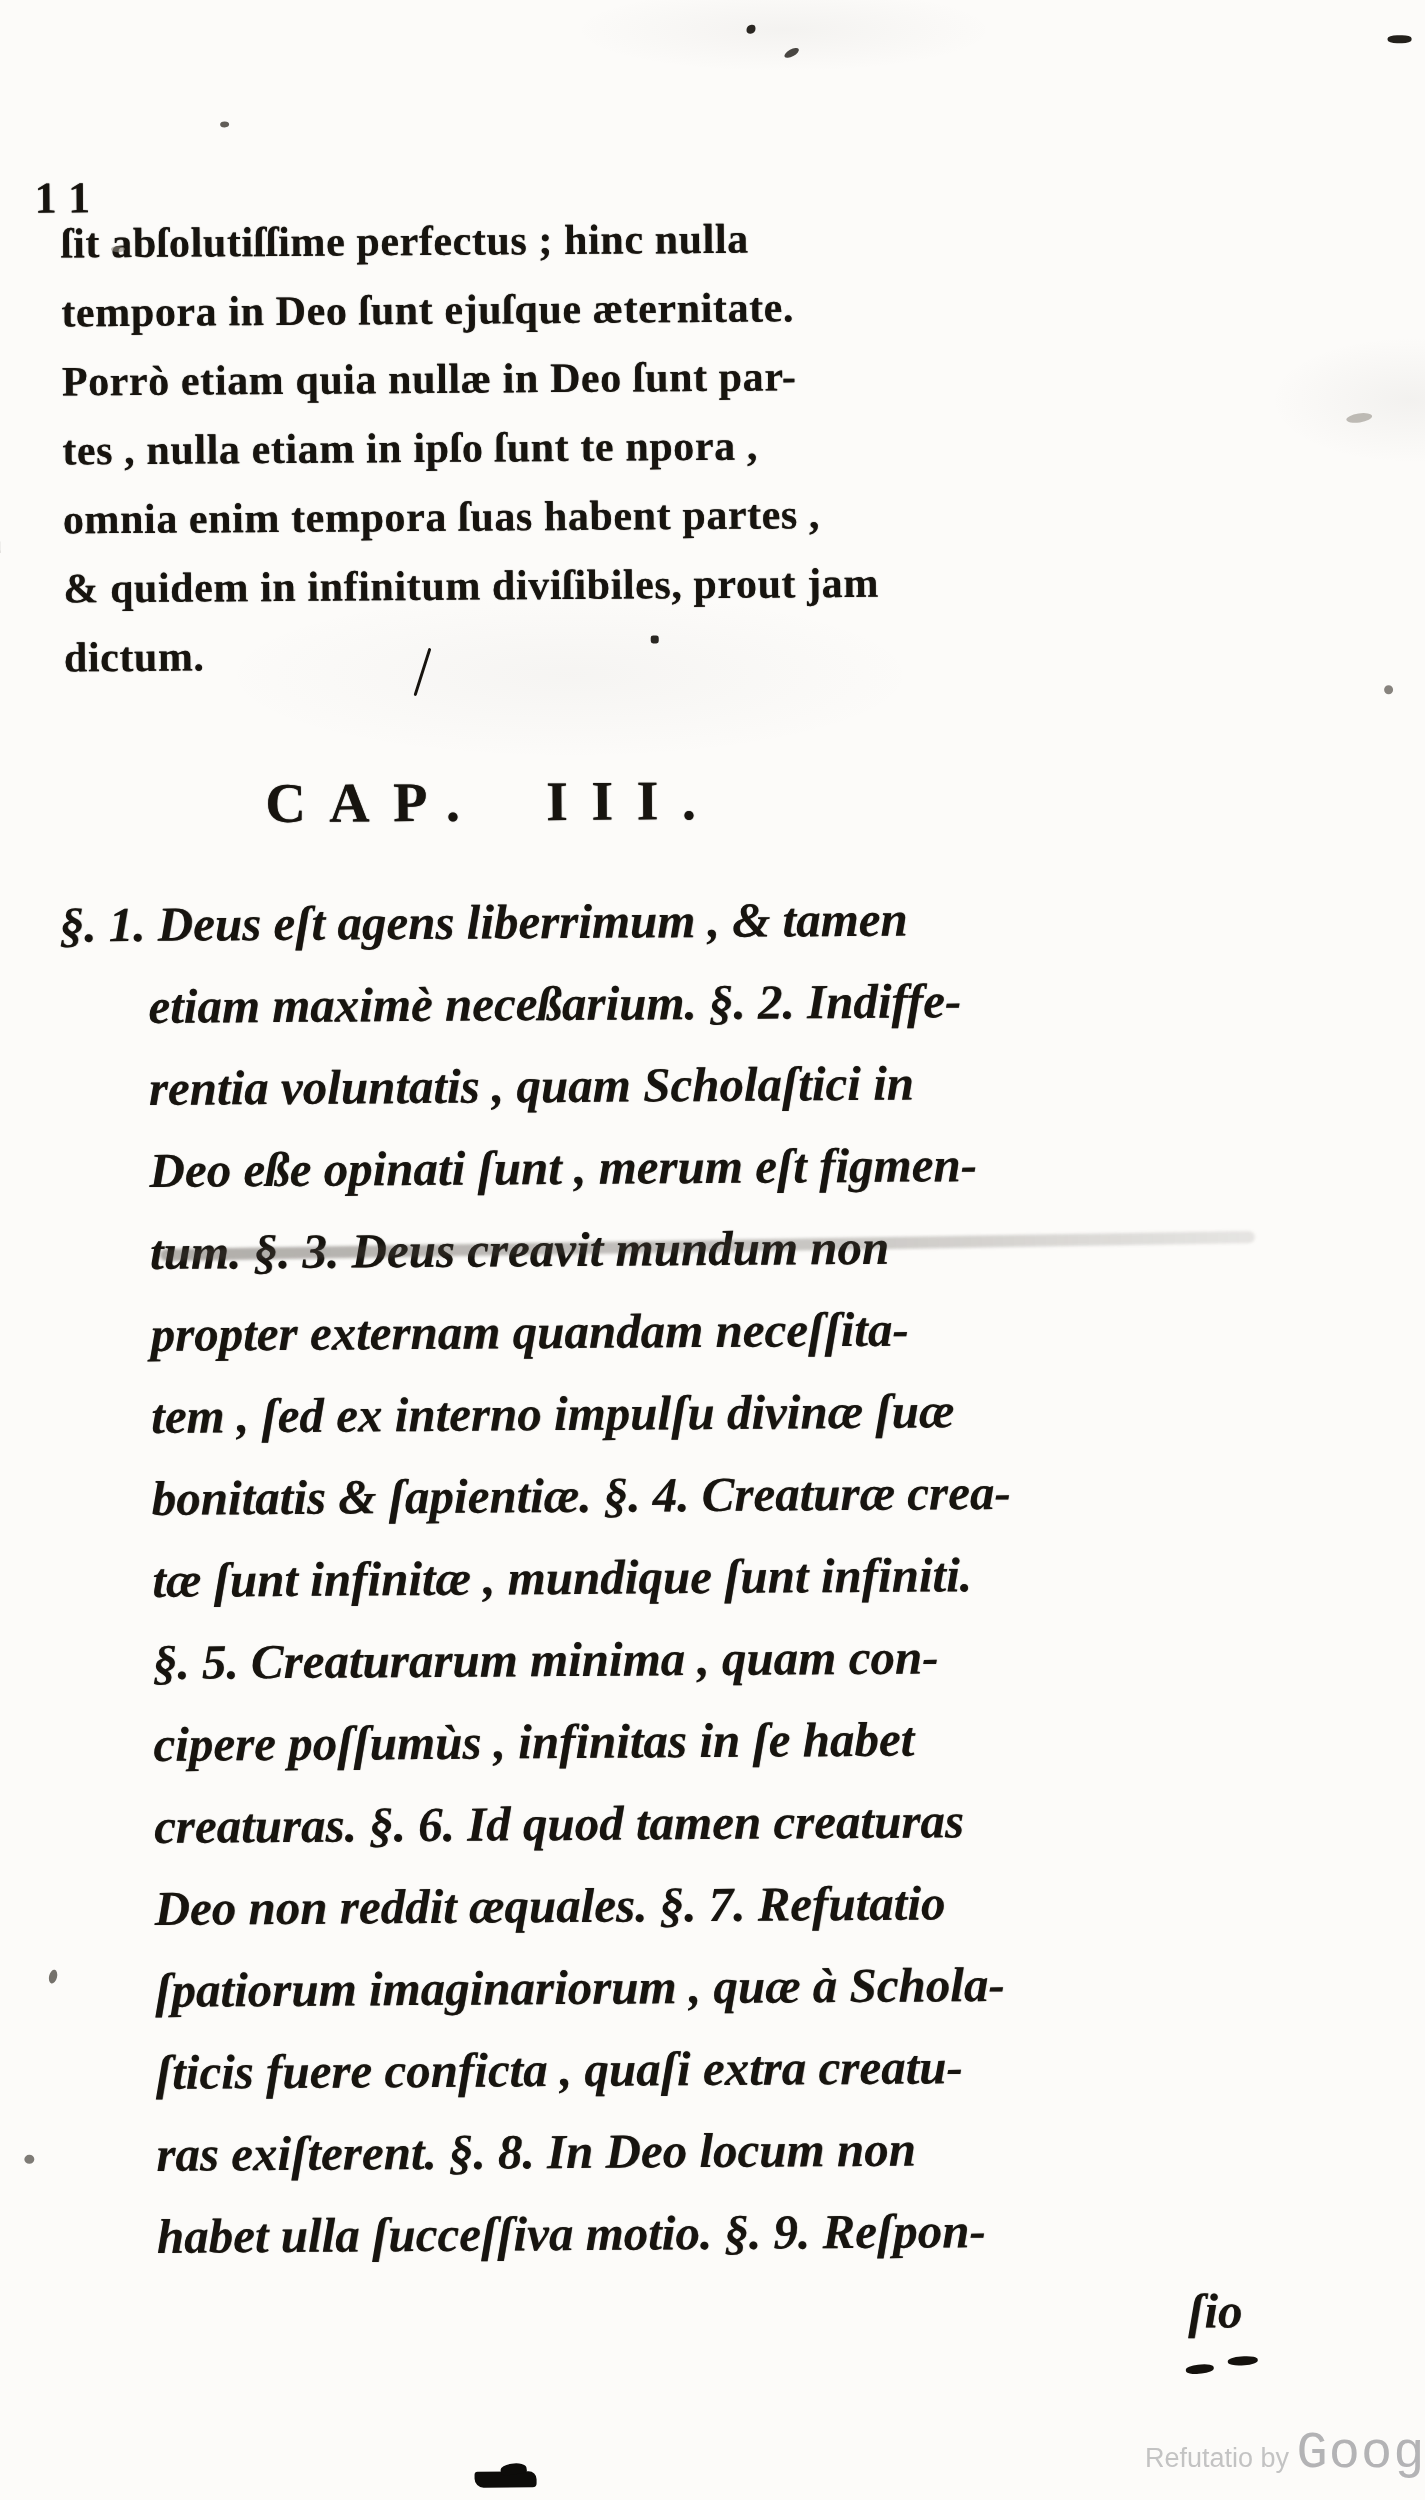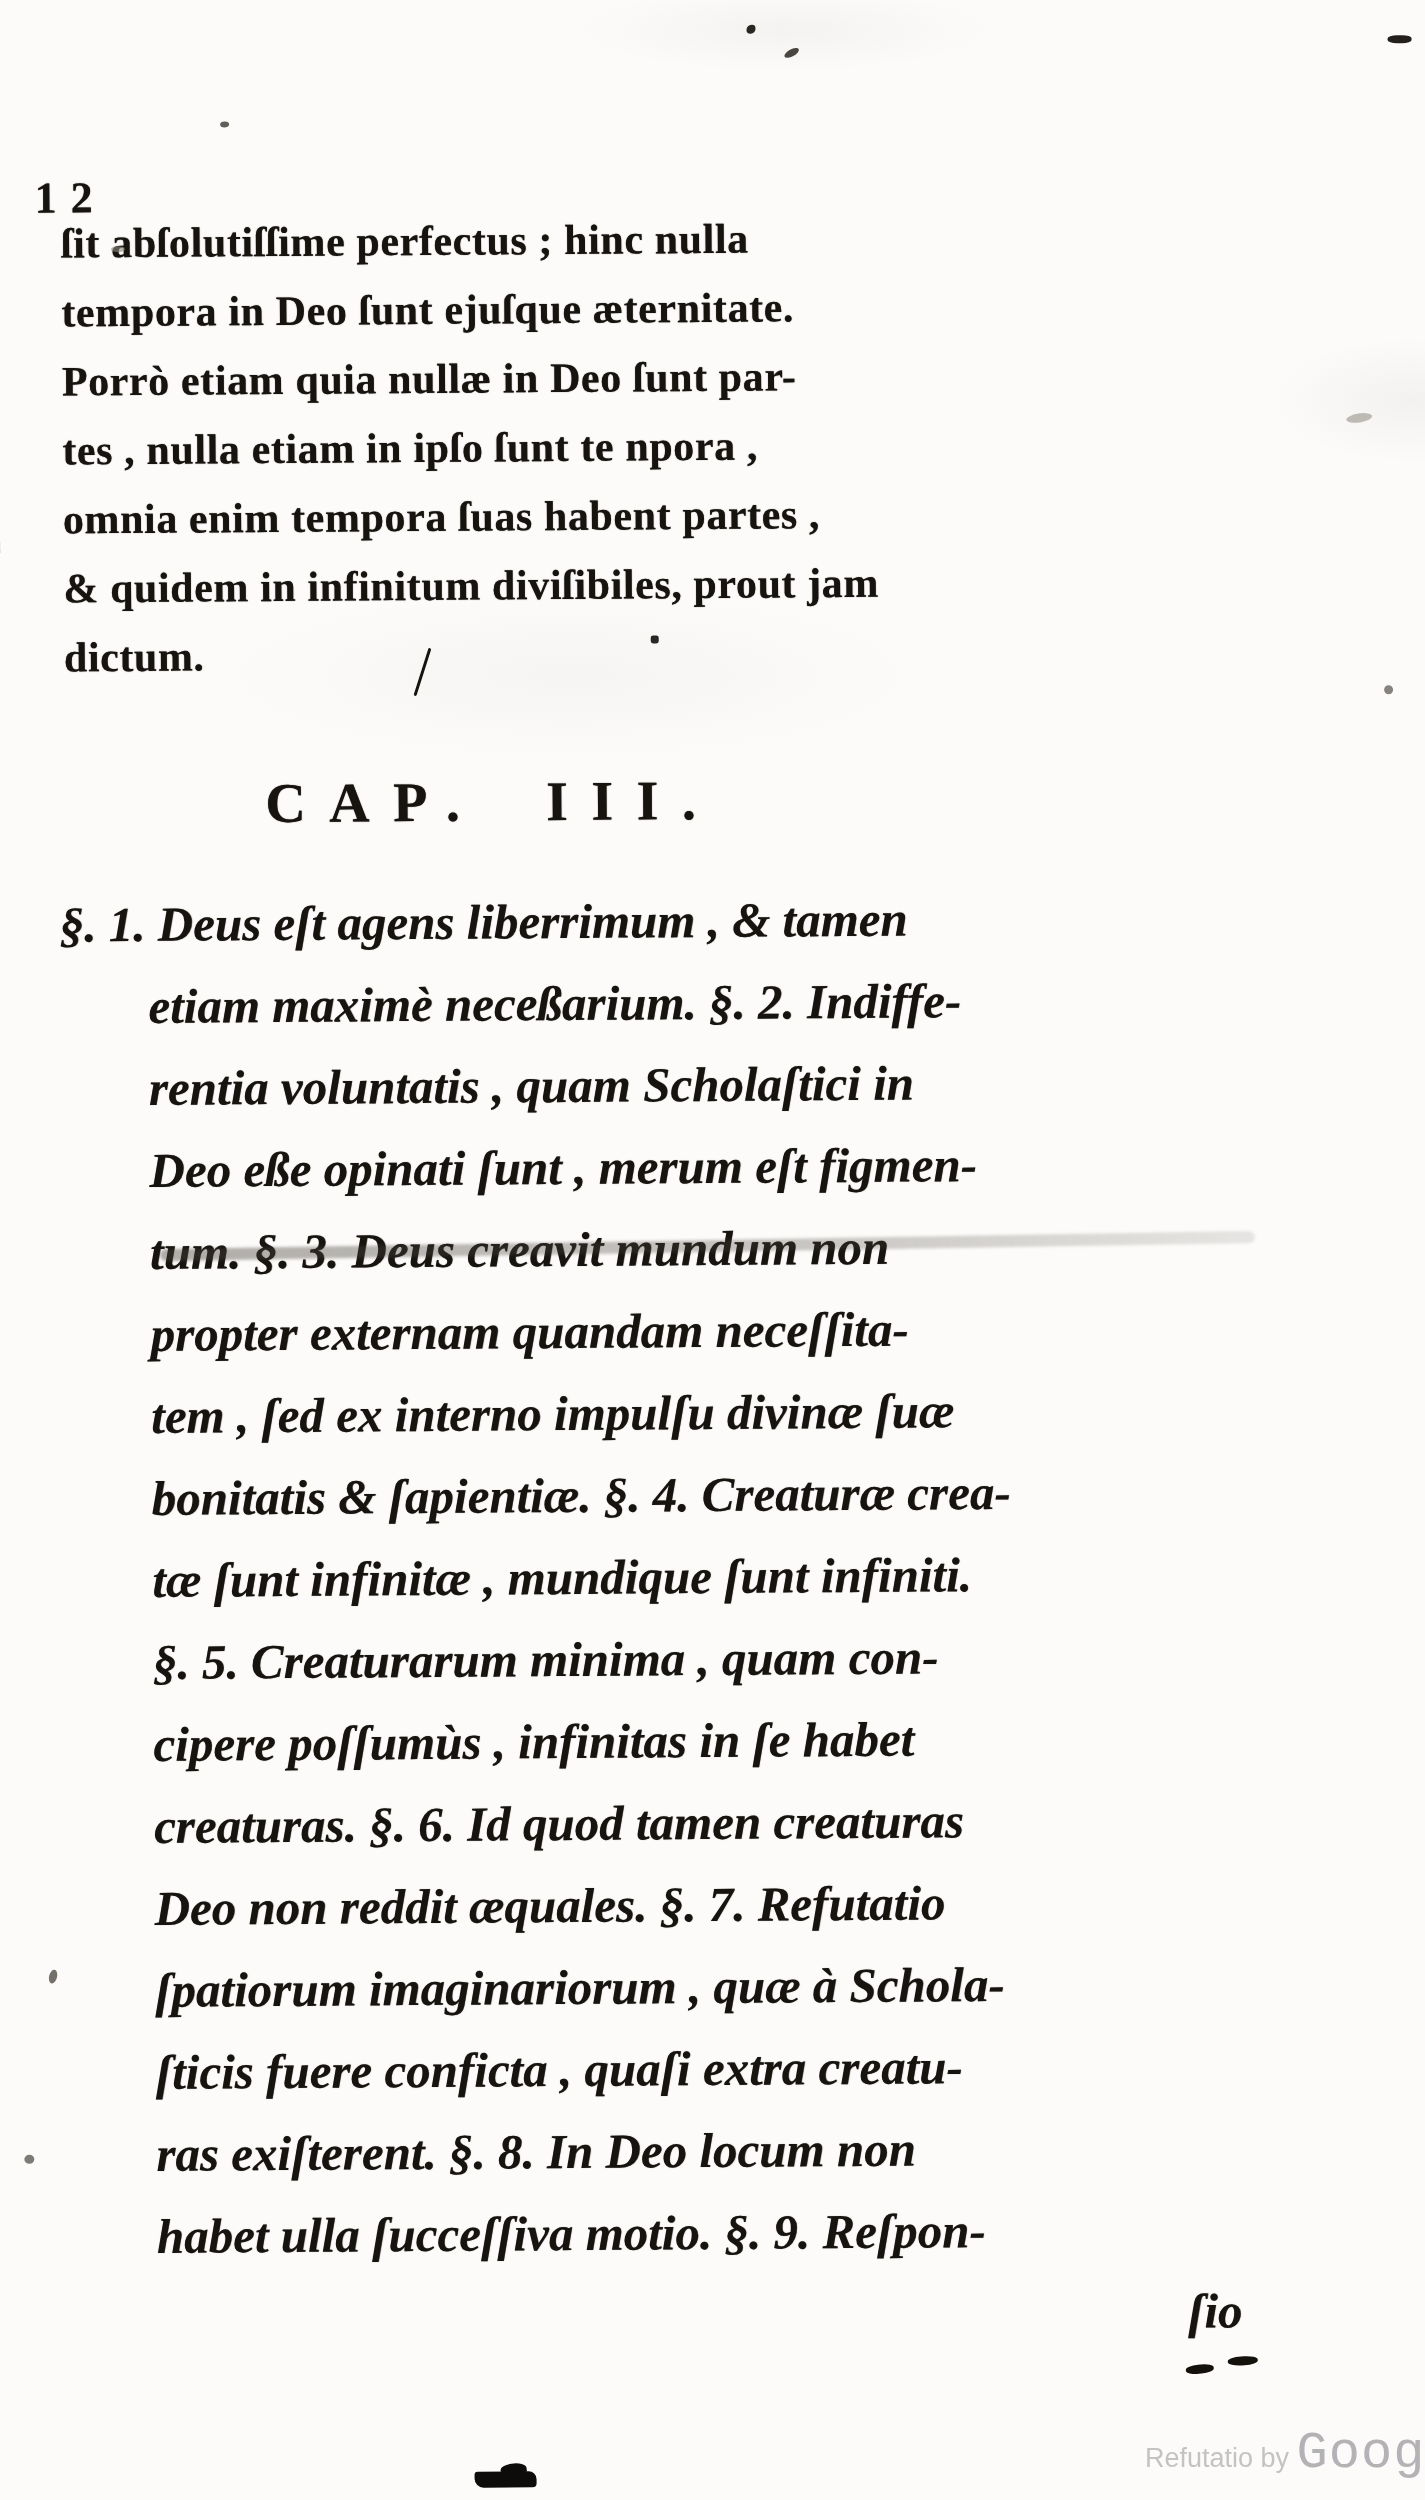--- a/index.html
+++ b/index.html
@@ -88,21 +88,21 @@
   .dash-under-2{top:2360px;left:1220px;width:30px;height:9px;background:#14110d;border-radius:45%;transform:rotate(-3deg);}
   .ink-blot{top:2470px;left:466px;width:62px;height:16px;background:#0d0c0a;border-radius:3px 8px 4px 9px;}
   .ink-blot-bump{top:2462px;left:492px;width:26px;height:11px;background:#0d0c0a;border-radius:50% 60% 20% 30%;transform:rotate(-8deg);}
 </style>
 </head>
 <body>
 
 <div class="scan">
   <div class="tilt">
 
-    <div class="page-number">12</div>
+    <div class="page-number">11</div>
 
     <div class="body-par">
       <div class="jline" style="word-spacing: 0px;">ſit abſolutiſſime perfectus ; hinc nulla</div>
       <div class="jline" style="word-spacing: 0px;">tempora in Deo ſunt ejuſque æternitate.</div>
       <div class="jline" style="word-spacing: 0px;">Porrò etiam quia nullæ in Deo ſunt par-</div>
       <div class="jline" style="word-spacing: 0px;">tes , nulla etiam in ipſo ſunt te npora ,</div>
       <div class="jline" style="word-spacing: 0px;">omnia enim tempora ſuas habent partes ,</div>
       <div class="jline" style="word-spacing: 0px;">&amp; quidem in infinitum diviſibiles, prout jam</div>
       <div class="plain">dictum.</div>
     </div>

